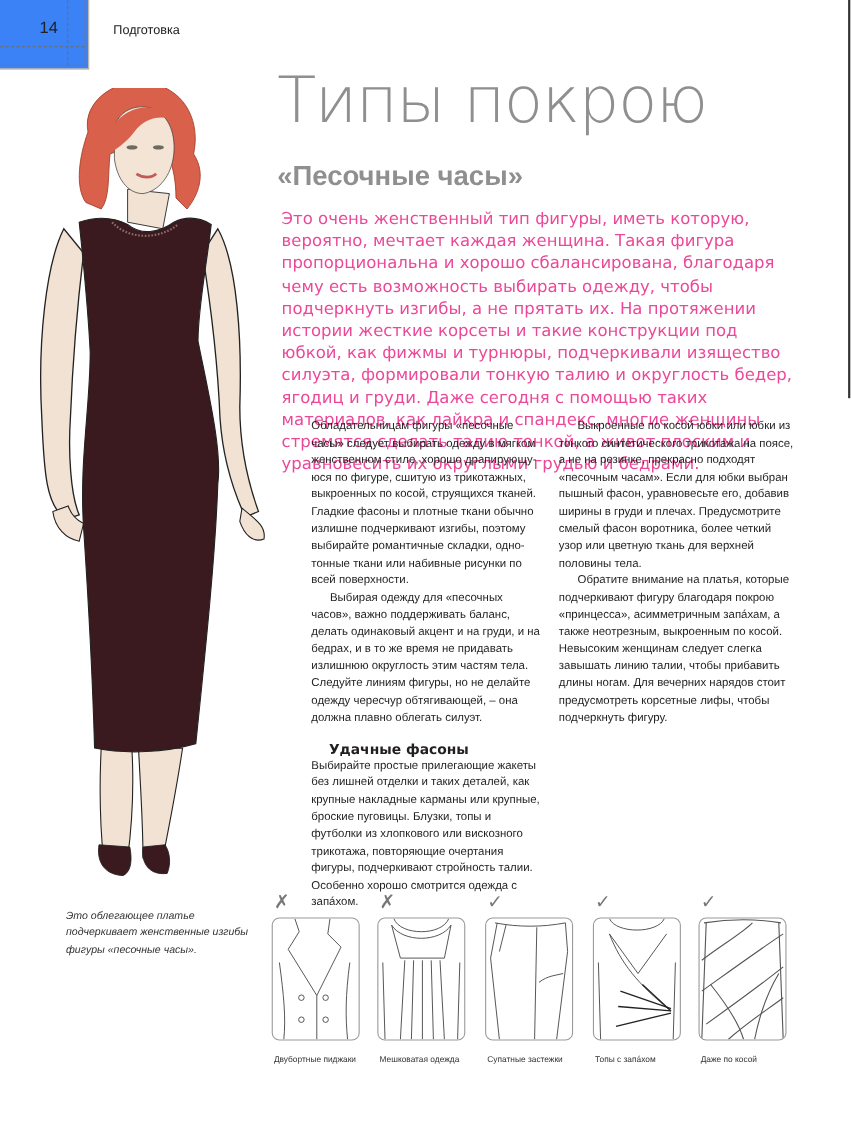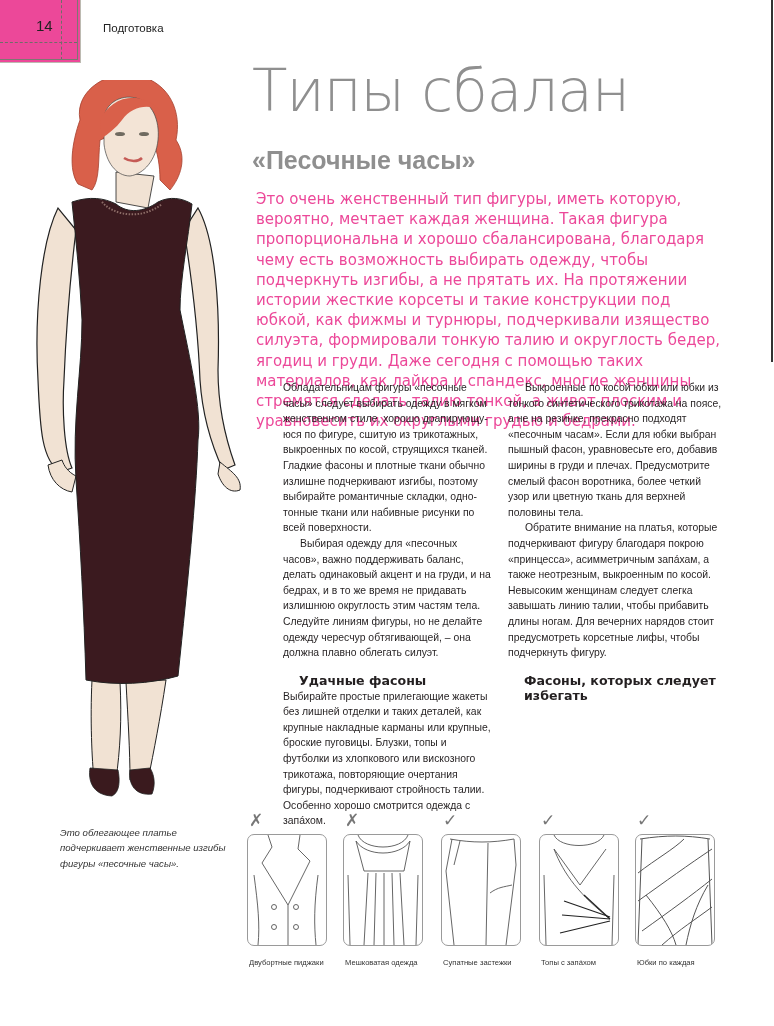--- a/index.html
+++ b/index.html
@@ -1,19 +1,19 @@
 <!DOCTYPE html>
 <html><head>
 <meta charset="utf-8">
 <style>
   html,body{margin:0;padding:0;}
   body{width:774px;height:1026px;position:relative;background:#fff;overflow:hidden;font-family:"DejaVu Sans",sans-serif;color:#231f20;}
   .abs{position:absolute;}
   
-  .page-tab{left:0;top:0;width:80px;height:62px;background:#ec4899;border-right:1px solid #bdbab1;border-bottom:1px solid #bdbab1;}
+  .page-tab{left:0;top:0;width:80px;height:62px;background:#3b82f6;border-right:1px solid #bdbab1;border-bottom:1px solid #bdbab1;}
   .page-tab .dash-h{position:absolute;left:0;top:42px;width:77px;border-top:1px dashed #6f6d68;}
   .page-tab .dash-v{position:absolute;left:61px;top:0;height:60px;border-left:1px dashed #6f6d68;}
   .page-tab .solid-v{position:absolute;left:77px;top:0;height:60px;border-left:1px solid #7b7872;}
   .page-tab .solid-h{position:absolute;left:0;top:59px;width:78px;border-top:1px solid #7b7872;}
   .page-num{position:absolute;left:36px;top:17px;font-family:"Liberation Sans",sans-serif;font-size:15px;color:#222;}
   .section-name{left:103px;top:22px;font-family:"Liberation Sans",sans-serif;font-size:11.5px;color:#222;}
   .right-rule{left:771px;top:0;width:2px;height:362px;background:#333;}
 
   .title{left:252px;top:62px;font-family:"DejaVu Sans",sans-serif;font-weight:300;font-size:58px;letter-spacing:-1px;color:#8f8f8f;line-height:1;}
   .subtitle{left:252px;top:148px;font-family:Liberation Sans, sans-serif;font-weight:bold;font-size:25px;color:#8f8f8f;line-height:1;}
@@ -77,37 +77,36 @@
     <path d="M84 40 C84 24 100 14 116 18 C132 22 140 40 138 60 C136 80 124 94 110 96 C96 96 86 82 84 64 Z" fill="#f3e4d6" stroke="#444" stroke-width="0.7"></path>
 
     <path d="M80 40 C90 18 118 8 140 30 C128 24 112 26 102 40 C96 48 88 54 82 58 Z" fill="#d9604a"></path>
 
     <ellipse cx="100" cy="54" rx="5" ry="2" fill="#6f6a60"></ellipse>
     <ellipse cx="124" cy="54" rx="5" ry="2" fill="#6f6a60"></ellipse>
     <path d="M104 78 C110 82 118 82 122 78" stroke="#c55a55" stroke-width="2.5" fill="none"></path>
   </svg>
 </div>
 
-<div class="abs title">Типы сбалан</div>
+<div class="abs title">Типы покрою</div>
 <div class="abs subtitle">«Песочные часы»</div>
 <div class="abs lead">
   <p>Это очень женственный тип фигуры, иметь которую, вероятно, мечтает каждая женщина. Такая фигура пропорциональна и хорошо сбалан­сирована, благодаря чему есть возможность выбирать одежду, чтобы подчеркнуть изгибы, а не прятать их. На протяжении истории жесткие корсеты и такие конструкции под юбкой, как фижмы и турнюры, под­черкивали изящество силуэта, формировали тонкую талию и округлость бедер, ягодиц и груди. Даже сегодня с помощью таких материалов, как лайкра и спандекс, многие женщины стремятся сделать талию тонкой, а живот плоским и уравновесить их округлыми грудью и бедрами.</p>
 </div>
 
 <div class="abs col col1">
   <p>Обладательницам фигуры «песочные часы» следует выбирать одежду в мягком женственном стиле, хорошо драпирующу­юся по фигуре, сшитую из трикотажных, выкроенных по косой, струящихся тканей. Гладкие фасоны и плотные ткани обычно излишне подчеркивают изгибы, поэтому выбирайте романтичные складки, одно­тонные ткани или набивные рисунки по всей поверхности.</p>
   <p class="indent">Выбирая одежду для «песочных часов», важно поддерживать баланс, делать одинаковый акцент и на груди, и на бедрах, и в то же время не придавать излишнюю округлость этим частям тела. Следуйте линиям фигуры, но не делайте одежду чересчур обтягивающей, – она должна плавно облегать силуэт.</p>
   <h3>Удачные фасоны</h3>
   <p>Выбирайте простые прилегающие жаке­ты без лишней отделки и таких деталей, как крупные накладные карманы или крупные, броские пуговицы. Блузки, топы и футболки из хлопкового или вискоз­ного трикотажа, повторяющие очертания фигуры, подчеркивают стройность талии. Особенно хорошо смотрится одежда с запáхом.</p>
 </div>
 
 <div class="abs col col2">
   <p class="indent">Выкроенные по косой юбки или юбки из тонкого синтетического трикотажа на поясе, а не на резинке, прекрасно под­ходят «песочным часам». Если для юбки выбран пышный фасон, уравновесьте его, добавив ширины в груди и плечах. Предусмотрите смелый фасон воротника, более четкий узор или цветную ткань для верхней половины тела.</p>
   <p class="indent">Обратите внимание на платья, которые подчеркивают фигуру благодаря покрою «принцесса», асимметричным запáхам, а также неотрезным, выкроенным по косой. Невысоким женщинам следует слегка завышать линию талии, чтобы при­бавить длины ногам. Для вечерних наря­дов стоит предусмотреть корсетные лифы, чтобы подчеркнуть фигуру.</p>
-  <h3>Фасоны, которых следует избегать</h3>
 </div>
 
 <div class="abs caption">Это облегающее платье подчеркивает женственные изгибы фигуры «песочные часы».</div>
 
 <div class="abs garments">
   <div class="garment" style="left:0;top:0;">
     <span class="mark">✗</span>
     <div class="box">
       <svg viewBox="0 0 78 110">
         <g fill="none" stroke="#555" stroke-width="0.9">
@@ -196,15 +195,15 @@
             <path d="M72 4 L76 110"></path>
           <path d="M2 38 C20 24 38 14 48 4"></path>
             <path d="M2 66 C30 46 52 30 76 14"></path>
           <path d="M6 96 C34 76 56 60 76 44"></path>
             <path d="M26 110 C44 94 60 84 76 72"></path>
           <path d="M10 60 C26 80 36 96 40 110"></path>
             <path d="M72 50 C60 70 54 90 50 110"></path>
         </g>
       </svg>
     </div>
-    <span class="label">Юбки по каждая</span>
+    <span class="label">Даже по косой</span>
   </div>
 </div>
 
 </body></html>

